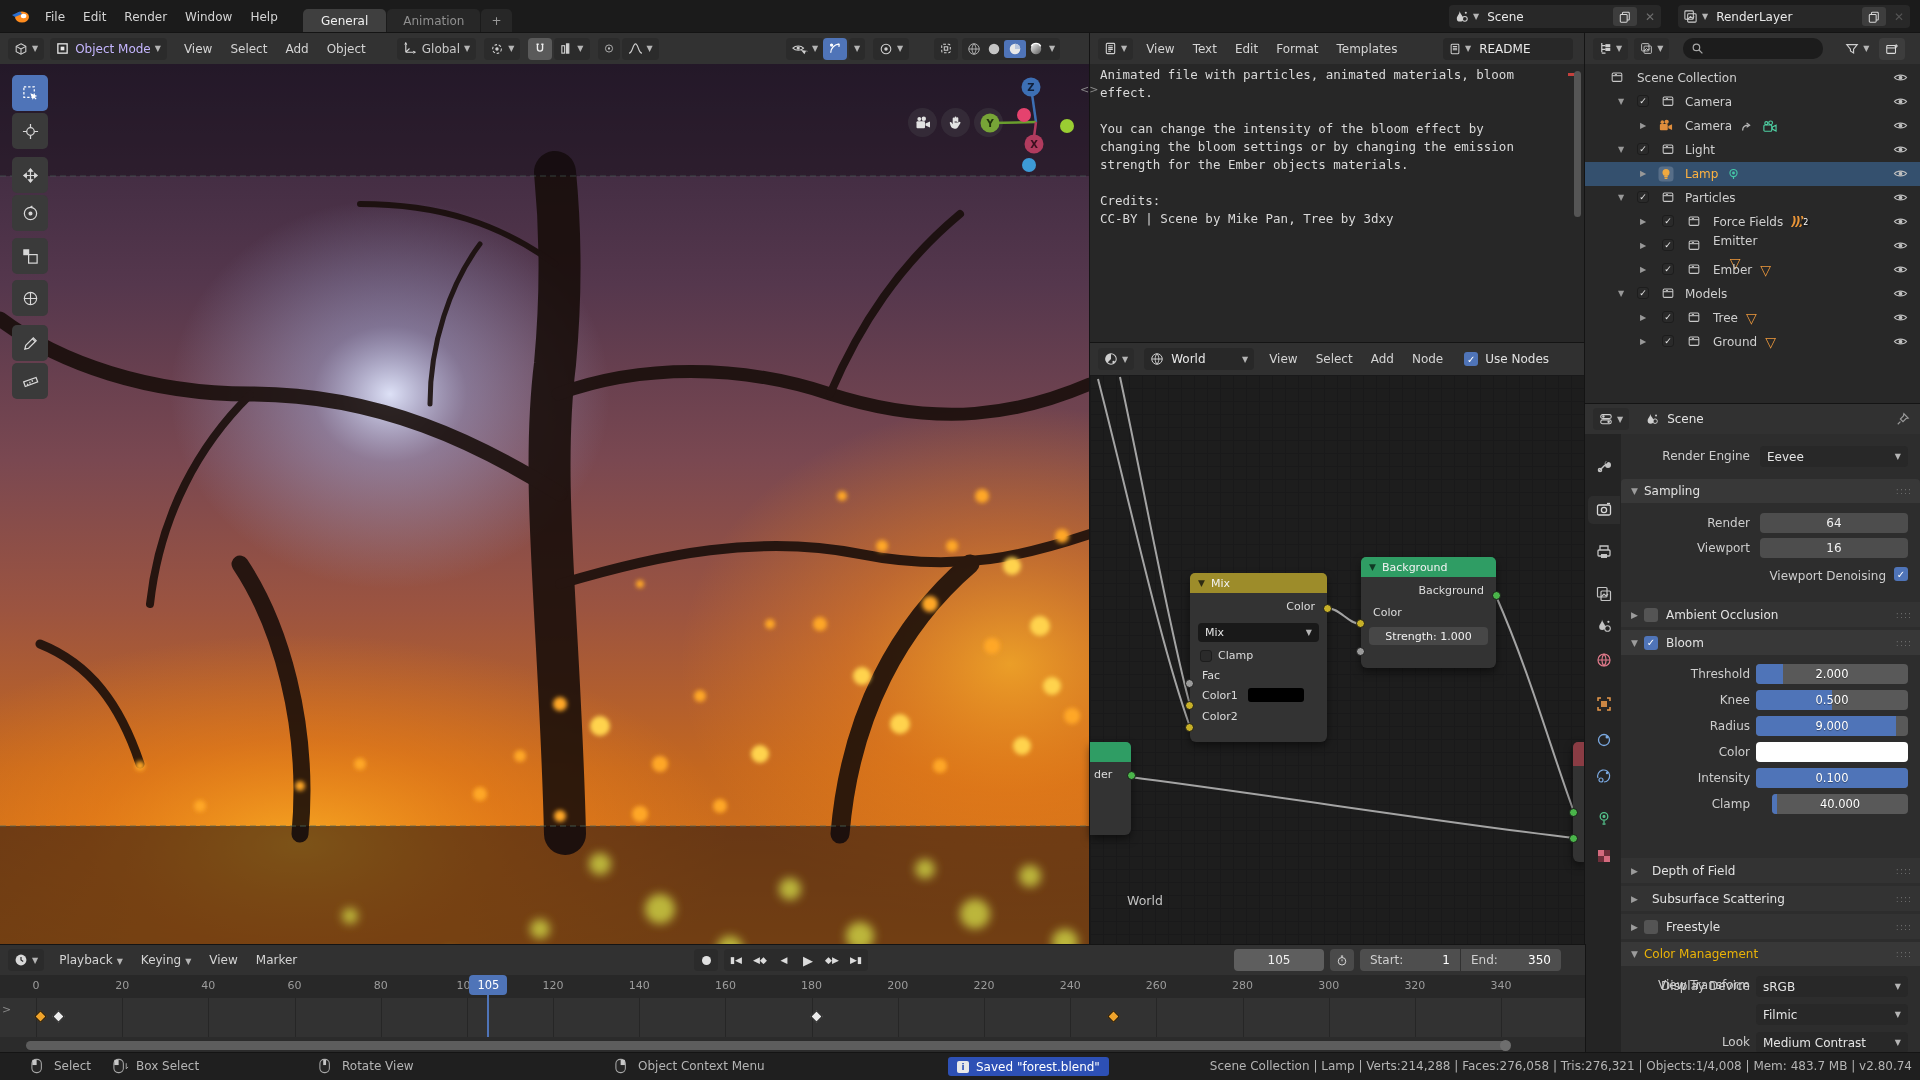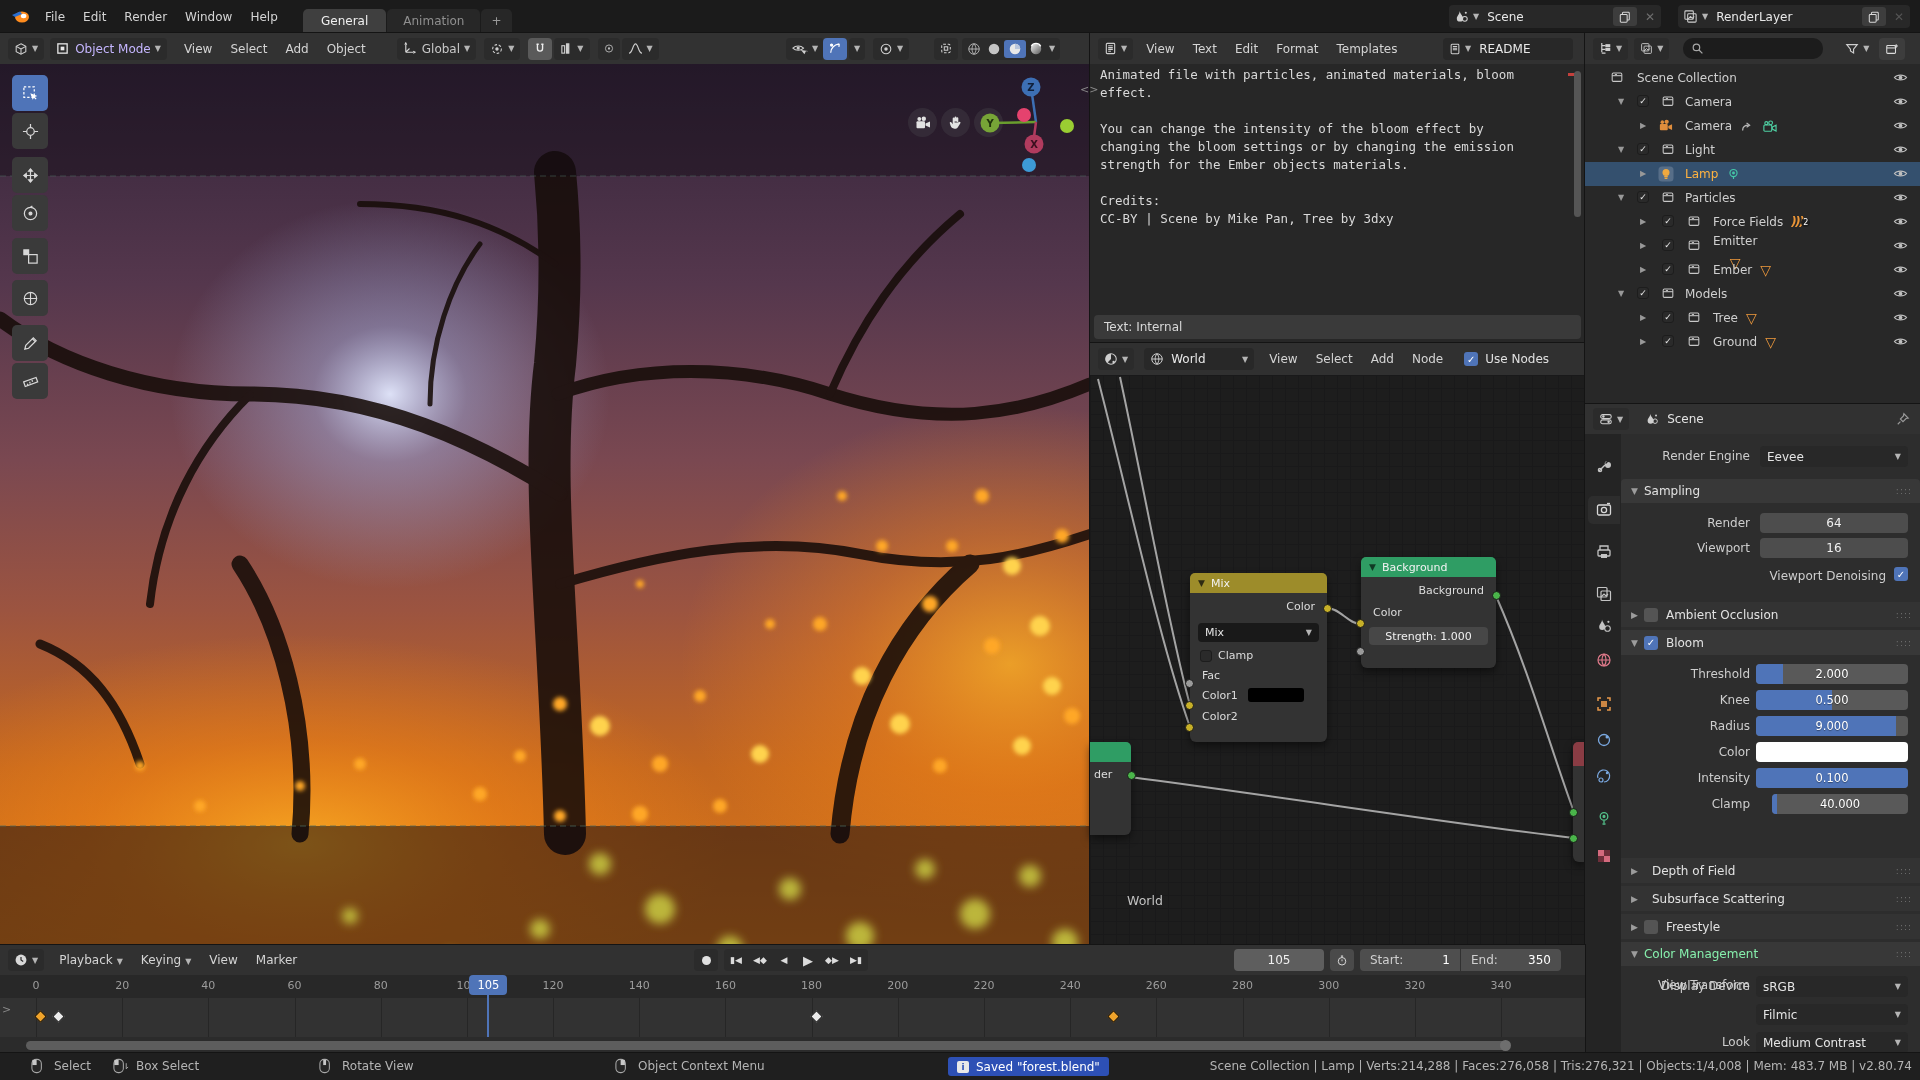--- a/index.html
+++ b/index.html
@@ -454,23 +454,20 @@
 
 You can change the intensity of the bloom effect by
 changing the bloom settings or by changing the emission
 strength for the Ember objects materials.
 
 Credits:
 CC-BY | Scene by Mike Pan, Tree by 3dxy</div>
     <span class="abs" style="left:-10px;top:50px;color:#8a8a8a;font-size:11px">&lt;&gt;</span>
     <div class="abs" style="left:478px;top:40px;width:10px;height:3px;background:#c3403c"></div>
     <div class="abs" style="left:484px;top:38px;width:7px;height:146px;background:#555;border-radius:4px"></div>
-    <div class="abs" style="left:4px;right:4px;top:282px;height:24px;background:#3a3a3a;border-radius:4px;display:flex;align-items:center">
-      <span style="margin-left:10px;color:#d8d8d8">Text: Internal</span>
-    </div>
   </div>
 
   <div class="editor" style="left:1090px;top:343px;width:495px;height:602px;background:#1d1d1d">
     <div class="abs" style="left:0;top:32px;right:0;bottom:0;
       background-image:linear-gradient(#19191a 1px,transparent 1px),linear-gradient(90deg,#19191a 1px,transparent 1px),linear-gradient(#151516 1px,transparent 1px),linear-gradient(90deg,#151516 1px,transparent 1px);
       background-size:13px 13px,13px 13px,65px 65px,65px 65px"></div>
     <div class="hdr" style="top:0;height:32px;background:#303030">
       <span class="btn" style="margin-left:8px">
         <svg width="14" height="14" viewBox="0 0 16 16">
             <circle cx="8" cy="8" r="6" fill="none" stroke="#cfcfcf" stroke-width="1.2"></circle>
@@ -1074,21 +1071,21 @@
           <div style="position: absolute; left: 0px; right: 0px; top: 480px; height: 25px; background: rgb(51, 51, 51); display: flex; align-items: center;">
             <span class="tri" style="margin-left: 10px;">▶</span>
             <span class="cb"></span>
             <span style="margin-left: 8px; color: rgb(226, 226, 226);">Freestyle</span>
             <span class="grip" style="position: static; margin-left: auto; margin-right: 8px;">::::</span>
           </div>
         </div>
 
       <div class="abs" style="left:0;right:0;top:508px;height:24px;background:#383838;display:flex;align-items:center">
         <span class="tri" style="margin-left:10px">▼</span>
-        <span style="color:#86efac">Color Management</span>
+        <span style="color:#eab308">Color Management</span>
         <span class="grip" style="position:static;margin-left:auto;margin-right:8px">::::</span>
       </div>
       <div id="cm-rows">
           <span class="plabel" style="top: 545px;">Display Device</span>
           <div class="drop" style="position: absolute; right: 12px; top: 542px; width: 152px;">
             <span style="flex: 1 1 0%;">sRGB</span>
             <span class="chev">▼</span>
           </div>
           <span class="plabel" style="top: 544px;">View Transform</span>
           <div class="drop" style="position: absolute; right: 12px; top: 570px; width: 152px;">

